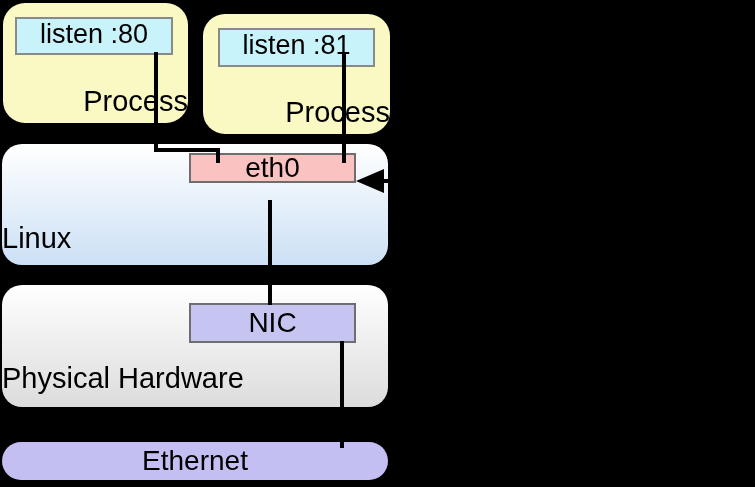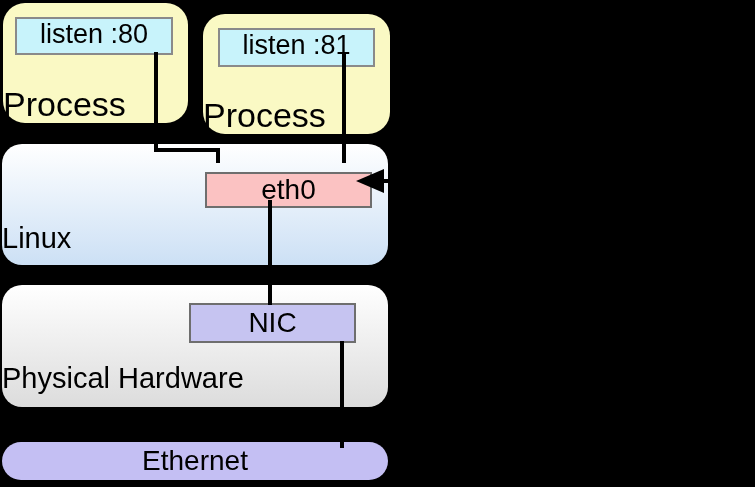--- a/index.html
+++ b/index.html
@@ -25,22 +25,22 @@
   .socket-box {
     background: var(--listen-fill, #c8f3fb);
     border: 2px solid var(--listen-border, #8a8a8a);
     display: flex;
     justify-content: center;
     font-size: 27px;
     white-space: nowrap;
   }
   .process-label {
     width: 100%;
-    text-align: left;
-    font-size: 34px;
+    text-align: right;
+    font-size: 29px;
   }
   .linux-box {
     background: linear-gradient(to bottom, var(--linux-top, #ffffff) 0%, var(--linux-bottom, #cce0f5) 100%);
     border-radius: 20px;
   }
   .hw-box {
     background: linear-gradient(to bottom, var(--hw-top, #ffffff) 0%, var(--hw-bottom, #dcdcdc) 100%);
     border-radius: 20px;
   }
   .inner-box {
@@ -92,21 +92,21 @@
   <div class="abs process-box" style="left:203px; top:14px; width:187px; height:120px;">
     <div class="abs socket-box" style="left:15px; top:14px; width:157px; height:39px;">
       <span>listen :81</span>
     </div>
     <div class="abs process-label" style="left:0; top:82px;">Process</div>
   </div>
 
   <div class="abs linux-box" style="left:2px; top:144px; width:386px; height:121px;">
     <div class="abs layer-label" style="left:0; top:222px;">Linux</div>
   </div>
-  <div class="abs inner-box eth0-box" style="left:189px; top:172px; width:167px; height:36px;margin-left:16px;">
+  <div class="abs inner-box eth0-box" style="left:189px; top:153px; width:167px; height:30px;">
     <span>eth0</span>
   </div>
   <div class="abs layer-label" style="left:2px; top:222px; width:386px;">Linux</div>
 
   <div class="abs hw-box" style="left:2px; top:285px; width:386px; height:122px;"></div>
   <div class="abs inner-box nic-box" style="left:189px; top:303px; width:167px; height:40px;">
     <span>NIC</span>
   </div>
   <div class="abs layer-label" style="left:2px; top:362px; width:354px;">Physical Hardware</div>
 

